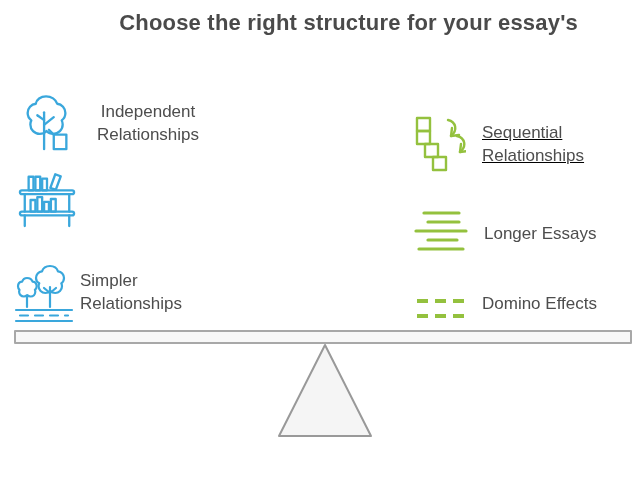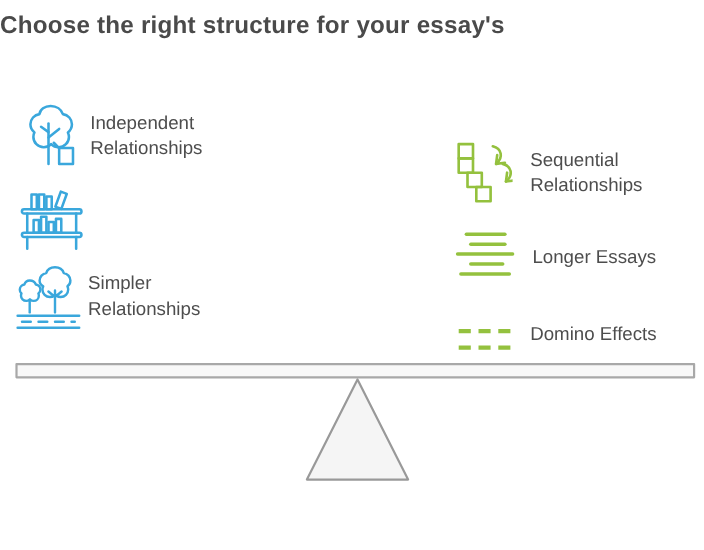--- a/index.html
+++ b/index.html
@@ -1,21 +1,21 @@
 <!DOCTYPE html>
 <html style="--blue: #3aa7dc; --green: #94c13e; --title-text: #4a4a4a; --body-text: #4d4d4d; --beam-fill: #f8f8f8; --beam-border: #a8a8a8; --triangle-fill: #f5f5f5; --triangle-border: #999999; --background: #ffffff;"><head>
 <meta charset="utf-8">
 <style>
   html,body{margin:0;padding:0;background:#fff;}
   .canvas{
     position:relative;width:640px;height:500px;background:var(--background,#fff);
     font-family:"Liberation Sans","DejaVu Sans",sans-serif;overflow:hidden;
   }
   .title{
-    position:absolute;top:8px;left:0;width:578px;text-align:left;
+    position:absolute;top:8px;left:0;width:578px;text-align:right;
     font-weight:bold;font-size:22px;line-height:30px;color:var(--title-text,#4a4a4a);
     letter-spacing:.2px;
   }
   .item{position:absolute;display:flex;align-items:center;}
   .item .iconbox{flex:0 0 auto;display:flex;align-items:center;justify-content:center;}
   .item .label{
     font-size:17px;line-height:23px;color:var(--body-text,#4d4d4d);
   }
   .left-col .label{margin-left:6px;width:132px;}
   .right-col .label{margin-left:16px;width:140px;}
@@ -36,21 +36,21 @@
 </style>
 </head>
 <body>
 
 <div class="canvas">
 
   <div class="title">
     <div>Choose the right structure for your essay's</div>
   </div>
 
-  <div class="item left-col" style="top:93px;left:18px;">
+  <div class="item left-col" style="top:93px;left:18px;text-align:center;">
     <span class="iconbox icon-blue">
       <svg width="58" height="60" viewBox="0 0 56 62" fill="none" stroke="currentColor" stroke-width="2.4" stroke-linecap="round" stroke-linejoin="round">
         <path d="M27 3.5c5.5 0 10 3.2 11.5 7.6c4.8 .6 8.5 4.7 8.5 9.6c0 3.1-1.5 5.9-3.8 7.6c.6 1.3 1 2.7 1 4.2c0 5.4-4.4 9.7-9.7 9.7c-2.8 0-5.3-1.2-7-3c-1.8 1.9-4.3 3-7 3c-5.4 0-9.7-4.4-9.7-9.7c0-1.5 .3-2.9 1-4.2c-2.3-1.8-3.8-4.5-3.8-7.6c0-4.9 3.7-9 8.5-9.6C17 6.7 21.5 3.5 27 3.5z"></path>
         <path d="M25 20 L25 58"></path>
         <path d="M25 33 L35 25"></path>
         <path d="M25 28 L18 23"></path>
         <path d="M35 43 L30 38"></path>
         <rect x="35" y="43" width="13" height="15"></rect>
       </svg>
     </span>
@@ -68,36 +68,36 @@
         <rect x="25" y="9" width="5" height="12"></rect>
         <rect x="36" y="5" width="6" height="15" transform="rotate(20 39 12)"></rect>
         <rect x="13" y="31" width="5" height="12"></rect>
         <rect x="20" y="28" width="5" height="15"></rect>
         <rect x="27" y="33" width="5" height="10"></rect>
         <rect x="34" y="30" width="5" height="13"></rect>
       </svg>
     </span>
   </div>
 
-  <div class="item left-col" style="top:238px;left:14px;justify-content:space-between;">
+  <div class="item left-col" style="top:261px;left:14px;justify-content:space-between;">
     <span class="iconbox icon-blue">
       <svg width="60" height="62" viewBox="0 0 60 62" fill="none" stroke="currentColor" stroke-width="2.2" stroke-linecap="round" stroke-linejoin="round">
         <path d="M36 5c3.8 0 7 2.2 8 5.3c3.4 .4 6 3.3 6 6.7c0 2.2-1 4.1-2.7 5.3c.4 .9 .7 1.9 .7 2.9c0 3.8-3 6.8-6.8 6.8c-1.9 0-3.7-.8-4.9-2.1c-1.2 1.3-3 2.1-4.9 2.1c-3.8 0-6.8-3-6.8-6.8c0-1 .2-2 .7-2.9C23 21.1 22 19.2 22 17c0-3.4 2.6-6.3 6-6.7C29 7.2 32.2 5 36 5z"></path>
         <path d="M36 26 V46 M36 32 L30 27 M36 32 L42 27"></path>
         <path d="M13 17c2.6 0 4.8 1.5 5.6 3.6c2.3 .3 4.1 2.2 4.1 4.6c0 1.5-.7 2.8-1.8 3.6c.3 .6 .4 1.3 .4 2c0 2.6-2.1 4.7-4.7 4.7c-1.3 0-2.5-.5-3.4-1.4c-.9 .9-2.1 1.4-3.4 1.4c-2.6 0-4.7-2.1-4.7-4.7c0-.7 .2-1.4 .4-2C4.7 28.1 4 26.8 4 25.3c0-2.4 1.8-4.3 4.1-4.6C8.9 18.5 10.4 17 13 17z"></path>
         <path d="M13 36 V46"></path>
         <path d="M2 49 H58"></path>
         <path d="M6 54.5 H54" stroke-dasharray="8 7"></path>
         <path d="M2 60 H58"></path>
       </svg>
     </span>
     <span class="label">Simpler Relationships</span>
   </div>
 
-  <div class="item right-col" style="top:128px;left:408px;">
+  <div class="item right-col" style="top:115px;left:408px;text-decoration:underline;">
     <span class="iconbox icon-green">
       <svg width="58" height="58" viewBox="0 0 58 58" fill="none" stroke="currentColor" stroke-width="2.4" stroke-linecap="round" stroke-linejoin="round">
         <rect x="9" y="3" width="13" height="13"></rect>
         <rect x="9" y="16" width="13" height="13"></rect>
         <rect x="17" y="29" width="13" height="13"></rect>
         <rect x="25" y="42" width="13" height="13"></rect>
         <path d="M40 5c8 2 10 10 3 16"></path>
         <path d="M43 21 l8 -1 M43 21 l1 -8"></path>
         <path d="M49 21c8 2 10 10 3 16"></path>
         <path d="M52 37 l8 -1 M52 37 l1 -8"></path>

